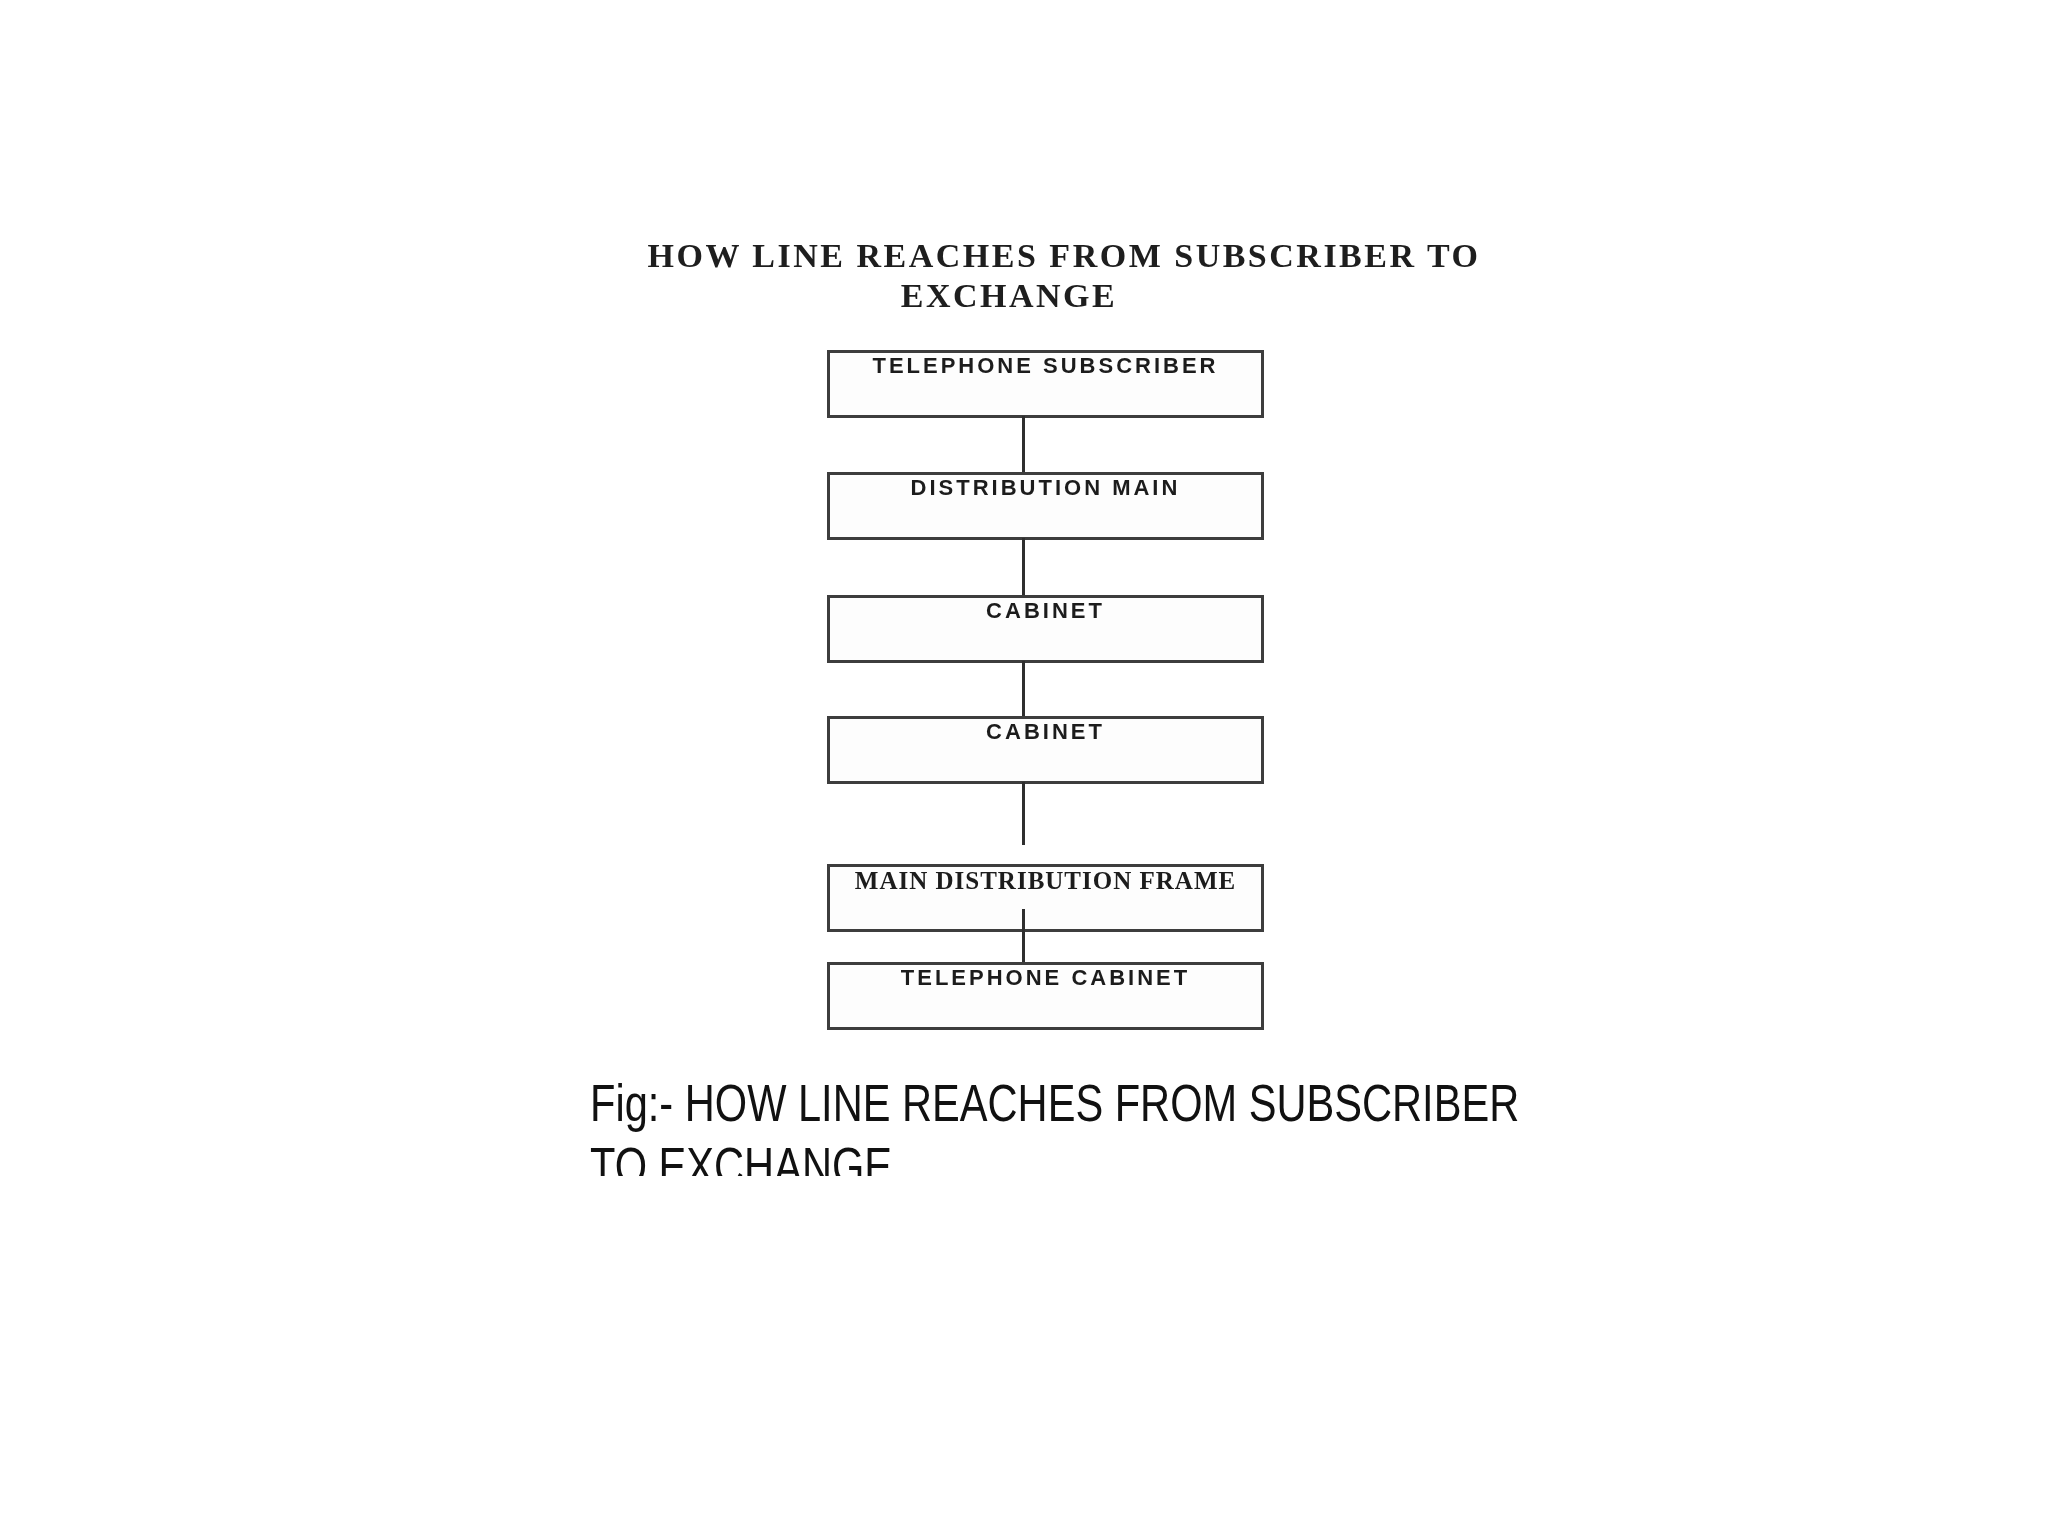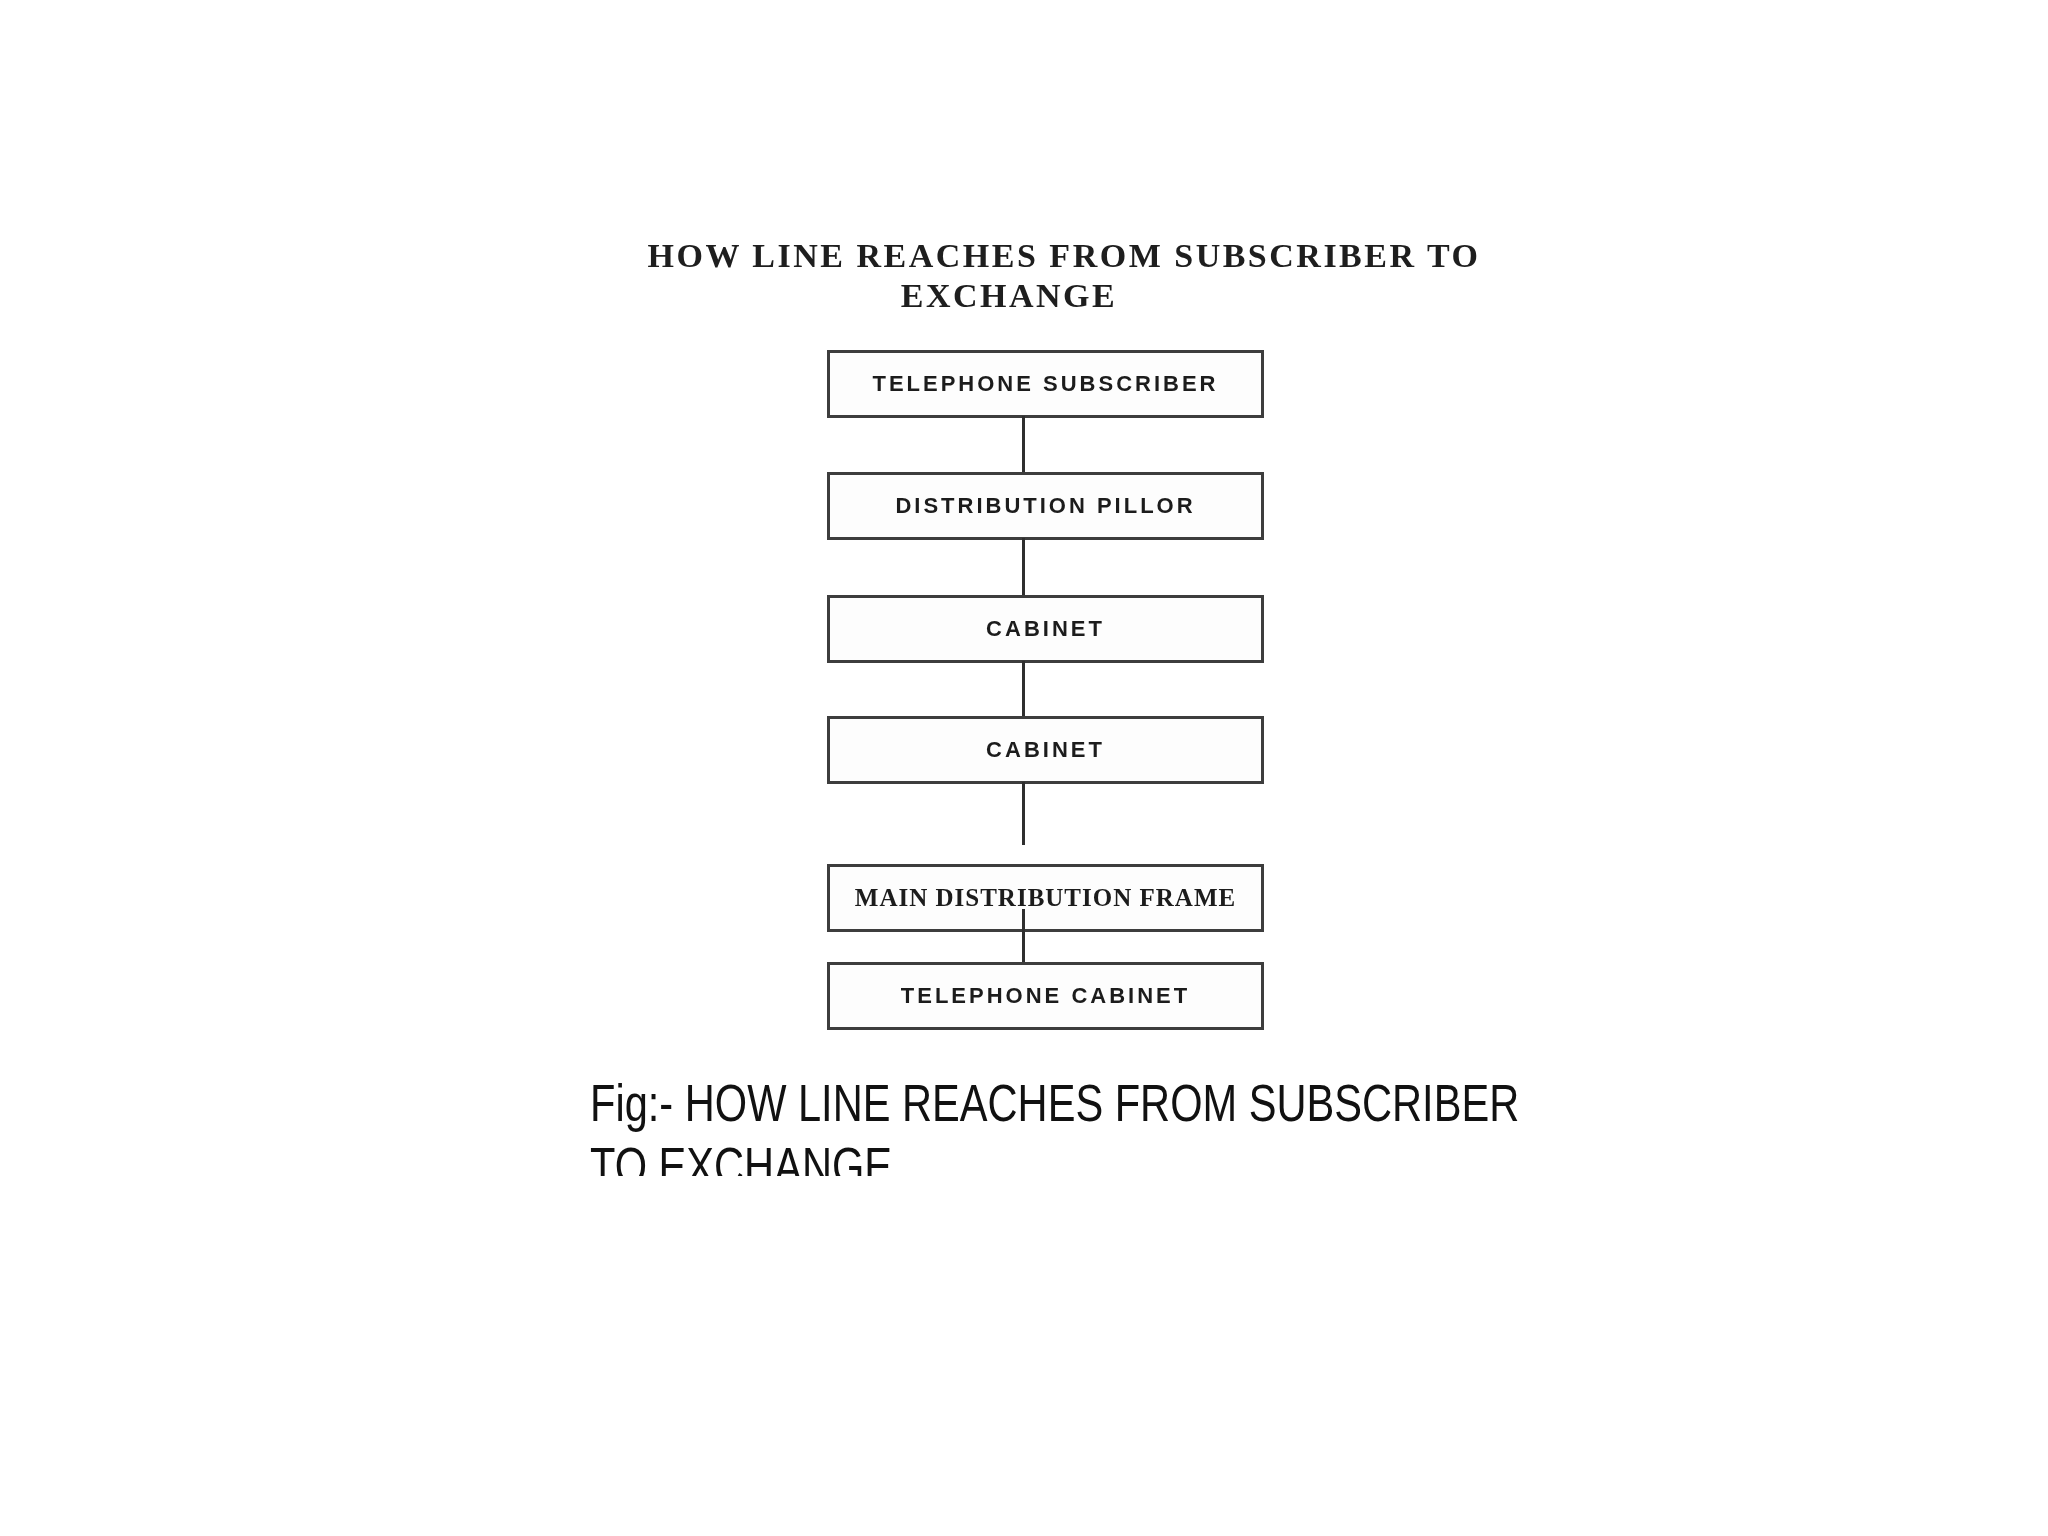--- a/index.html
+++ b/index.html
@@ -41,21 +41,20 @@
   
   .flow-node {
     position: absolute;
     left: 827px;
     width: 437px;
     height: 68px;
     box-sizing: border-box;
     border: 3px solid #3d3d3d;
     background: #fdfdfd;
     display: flex;
-    align-items: center;
     justify-content: center;
     font-family: "Liberation Sans", sans-serif;
     font-weight: 700;
     font-size: 22px;
     letter-spacing: 3px;
     color: #1c1c1c;
     white-space: nowrap;
   }
   .flow-node.serif {
     font-family: "Liberation Serif", serif;
@@ -109,21 +108,21 @@
     <span class="line1">HOW LINE REACHES FROM SUBSCRIBER TO</span>
     <span class="line2">EXCHANGE</span>
   </div>
 
   <div class="flow-node n1">
     <span>TELEPHONE SUBSCRIBER</span>
   </div>
   <div class="connector c1"></div>
 
   <div class="flow-node n2">
-    <span>DISTRIBUTION PILLOR</span>
+    <span>DISTRIBUTION MAIN</span>
   </div>
   <div class="connector c2"></div>
 
   <div class="flow-node n3">
     <span>CABINET</span>
   </div>
   <div class="connector c3"></div>
 
   <div class="flow-node n4">
     <span>CABINET</span>

